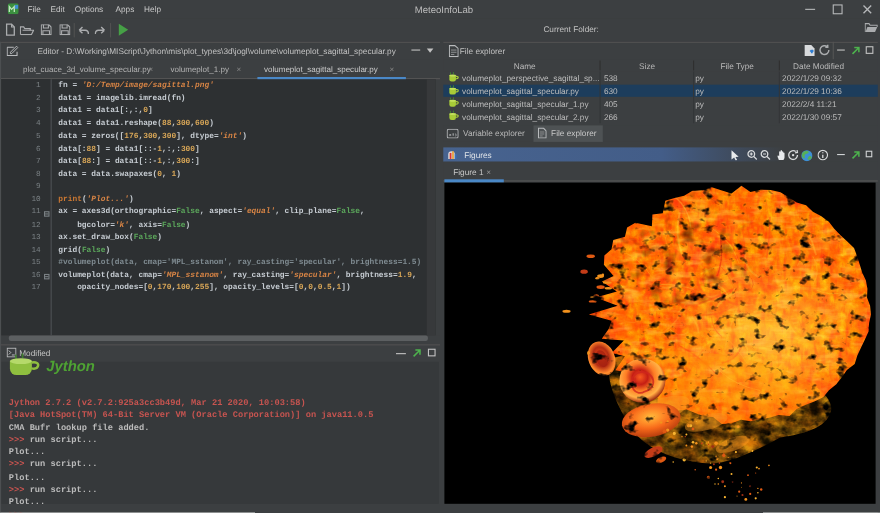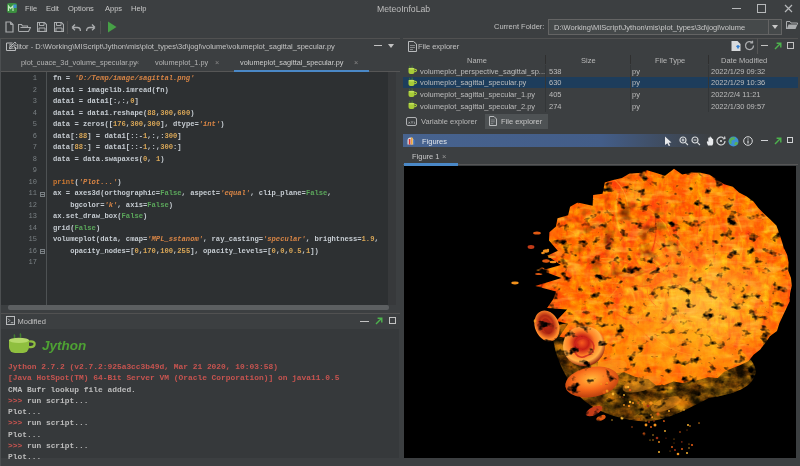--- a/index.html
+++ b/index.html
@@ -67,38 +67,33 @@
       </svg>
     <svg class="abs" style="left:86px;top:6px" width="10" height="9" viewBox="0 0 10 9">
         <path d="M9 4.5 6 1.5M9 4.5 6 7.2M8.8 4.5H3.6c-2 0-3 1.3-3 3.5" fill="none" stroke="#aaacae" stroke-width="1.3"></path>
       </svg>
     <div class="abs" style="left:100px;top:4px;width:1px;height:13px;background:#515151"></div>
     <svg class="abs" style="left:107px;top:4px" width="10" height="12" viewBox="0 0 10 12">
         <path d="M1 0.5 9.5 6 1 11.5z" fill="#46a046"></path>
       </svg>
   </div>
   <div class="ui abs" style="left:494px;top:22px">Current Folder:</div>
-  <div class="abs" style="left:548px;top:18.5px;width:234px;height:16px;background:#45494a;border:1px solid #646464;box-sizing:border-box">
-    <div class="abs" style="left:5px;top:3.5px;font-size:7.5px;color:#c8c8c8;white-space:nowrap">D:\Working\MIScript\Jython\mis\plot_types\3d\jogl\volume</div>
-    <div class="abs" style="right:12px;top:0;width:1px;height:14px;background:#646464"></div>
-    <div class="abs" style="right:3px;top:5px;width:0;height:0;border-left:3px solid transparent;border-right:3px solid transparent;border-top:4px solid #c8c8c8"></div>
-  </div>
   <div class="abs" style="left:786px;top:20px">
       <svg width="12" height="10" viewBox="0 0 12 10">
         <path d="M0.5 9V1.5h3.5l1 1.5h6.5v1.5" fill="none" stroke="#aaacae"></path>
         <path d="M2.5 4.5h9l-2 4.5H0.8z" fill="#aaacae"></path>
       </svg>
     </div>
 
   <div class="abs" style="left:0;top:38px;width:400px;height:16px;background:#3c3f41;border-top:1px solid #515151;box-sizing:border-box"></div>
   <svg class="abs" style="left:6px;top:41px" width="11" height="10" viewBox="0 0 11 10">
       <path d="M0.5 2h6M0.5 2v7.5h9V6" fill="none" stroke="#b9bbbd"></path>
       <path d="M3.5 6.5 9 1l1.2 1.2-5.5 5.5H3.5z" fill="none" stroke="#b9bbbd" stroke-width="0.9"></path>
     </svg>
-  <span class="abs ui" style="left:9px;top:42px;white-space:nowrap">Editor - D:\Working\MIScript\Jython\mis\plot_types\3d\jogl\volume\volumeplot_sagittal_specular.py</span>
+  <span class="abs ui" style="left:34px;top:42px;white-space:nowrap">Editor - D:\Working\MIScript\Jython\mis\plot_types\3d\jogl\volume\volumeplot_sagittal_specular.py</span>
   <span class="abs" style="left:374px;top:45px;width:8px;height:1.3px;background:#c2c2c2"></span>
   <span class="abs" style="left:388px;top:44px;width:0;height:0;border-left:3.5px solid transparent;border-right:3.5px solid transparent;border-top:4.5px solid #c2c2c2"></span>
 
   <div class="abs" style="left:0;top:54px;width:400px;height:18px;background:#3c3f41"></div>
   <span class="edtab" style="left:21px;top:58px">plot_cuace_3d_volume_specular.py</span>
     <span class="edtab" style="left:135px;top:58px;color:#888">×</span>
   <span class="edtab" style="left:155px;top:58px">volumeplot_1.py</span>
     <span class="edtab" style="left:215px;top:58px;color:#888">×</span>
   <span class="edtab" style="left:240px;top:58px;color:#ccc">volumeplot_sagittal_specular.py</span>
     <span class="edtab" style="left:354px;top:58px;color:#888">×</span>
@@ -131,20 +126,21 @@
 data = zeros([<span class="num">176</span>,<span class="num">300</span>,<span class="num">300</span>], dtype=<span class="str">'int'</span>)
 data[:<span class="num">88</span>] = data1[::-<span class="num">1</span>,:,:<span class="num">300</span>]
 data[<span class="num">88</span>:] = data1[::-<span class="num">1</span>,:,<span class="num">300</span>:]
 data = data.swapaxes(<span class="num">0</span>, <span class="num">1</span>)
 
 <span class="kw">print</span>(<span class="str">'Plot...'</span>)
 ax = axes3d(orthographic=<span class="grn">False</span>, aspect=<span class="str">'equal'</span>, clip_plane=<span class="grn">False</span>,
     bgcolor=<span class="str">'k'</span>, axis=<span class="grn">False</span>)
 ax.set_draw_box(<span class="grn">False</span>)
 grid(<span class="grn">False</span>)
+<span class="cmt">#volumeplot(data, cmap='MPL_sstanom', ray_casting='specular', brightness=1.5)</span>
 volumeplot(data, cmap=<span class="str">'MPL_sstanom'</span>, ray_casting=<span class="str">'specular'</span>, brightness=<span class="num">1.9</span>,
     opacity_nodes=[<span class="num">0</span>,<span class="num">170</span>,<span class="num">100</span>,<span class="num">255</span>], opacity_levels=[<span class="num">0</span>,<span class="num">0</span>,<span class="num">0.5</span>,<span class="num">1</span>])</pre>
   <div class="abs" style="left:388px;top:72px;width:8px;height:233px;background:#37393b"></div>
   <span class="abs" style="left:40px;top:191.5px;width:5px;height:5px;border:1px solid #7a8084;box-sizing:border-box"></span>
   <span class="abs" style="left:41px;top:193.5px;width:3px;height:1px;background:#7a8084"></span>
   <span class="abs" style="left:40px;top:249px;width:5px;height:5px;border:1px solid #7a8084;box-sizing:border-box"></span>
   <span class="abs" style="left:41px;top:251px;width:3px;height:1px;background:#7a8084"></span>
 
   <div class="abs" style="left:0;top:305px;width:400px;height:5px;background:#3c3f41"></div>
   <div class="abs" style="left:8px;top:305px;width:381px;height:5px;background:#5c5f61;border-radius:2px"></div>
@@ -156,21 +152,21 @@
     </svg>
   <span class="abs ui" style="left:17.5px;top:317px">Modified</span>
   <span class="abs" style="left:360px;top:321px;width:9px;height:1px;background:#c2c2c2"></span>
   <span class="abs" style="left:375px;top:317px">
       <svg width="8" height="8" viewBox="0 0 8 8">
         <path d="M1 7L6.2 1.8M2.6 1.2h4.2v4.2" fill="none" stroke="#4db24d" stroke-width="1.4"></path>
       </svg>
     </span>
   <span class="abs" style="left:389px;top:317px;width:7px;height:7px;border:1px solid #c2c2c2;box-sizing:border-box"></span>
   <div class="abs" style="left:1px;top:329px;width:398px;height:129px;background:#36393b"></div>
-  <div class="abs" style="left:6px;top:332px">
+  <div class="abs" style="left:6px;top:320px">
       <svg width="90" height="26" viewBox="0 0 90 26">
   <path d="M8 2.5C9.5 4 7.5 5 9 6.5" stroke="#3f7d2f" stroke-width="1.6" fill="none"></path>
   <path d="M14 1.5C15.5 3 13.5 4 15 5.5" stroke="#3f7d2f" stroke-width="1.6" fill="none"></path>
   <path d="M3 8h20v7a6 6 0 0 1-6 6h-8a6 6 0 0 1-6-6z" fill="#8fbf3f"></path>
   <path d="M23 9.5c4-0.8 6.3 1 5.6 3.2-0.7 2.3-3.3 2.8-6 2.2" fill="none" stroke="#8fbf3f" stroke-width="2.2"></path>
   <ellipse cx="13" cy="8.3" rx="10" ry="2.6" fill="#b5d96a"></ellipse>
   <text x="36" y="17.5" font-family="Liberation Sans,sans-serif" font-style="italic" font-weight="bold" font-size="13.5" fill="#4ea233">Jython</text>
 </svg>
     </div>
   <pre class="abs" style="left:8px;top:361px;font-size:7.9px;line-height:11.3px;color:#bcbcbc;font-weight:bold"><span class="red">Jython 2.7.2 (v2.7.2:925a3cc3b49d, Mar 21 2020, 10:03:58)</span>
@@ -264,21 +260,21 @@
       <span class="abs" style="left:4px;top:0px">
         <svg width="11" height="10" viewBox="0 0 11 10">
           <path d="M2.3 0.8C3 1.6 2 2 2.8 2.8" stroke="#3f7d2f" stroke-width="1" fill="none"></path>
           <path d="M5 0.5C5.7 1.3 4.7 1.8 5.5 2.6" stroke="#3f7d2f" stroke-width="1" fill="none"></path>
           <path d="M1.5 3.5h6v3.5a2 2 0 0 1-2 2h-2a2 2 0 0 1-2-2z" fill="#a8cc38"></path>
           <path d="M7.5 4.5c1.5-0.3 2.3 0.4 2 1.2-0.3 0.9-1.2 1-2.2 0.8" fill="none" stroke="#a8cc38" stroke-width="1.1"></path>
           <ellipse cx="4.5" cy="3.6" rx="3" ry="0.9" fill="#c3e05c"></ellipse>
         </svg>
       </span>
       <span class="fxc" style="left:17px">volumeplot_sagittal_specular_2.py</span>
-      <span class="fxc" style="left:146px">274</span>
+      <span class="fxc" style="left:146px">266</span>
       <span class="fxc" style="left:229px">py</span>
       <span class="fxc" style="left:308px">2022/1/30 09:57</span>
     </div>
   <div class="abs" style="left:545px;top:65px;width:1px;height:47px;background:#333638"></div>
   <div class="abs" style="left:630px;top:65px;width:1px;height:47px;background:#333638"></div>
   <div class="abs" style="left:708px;top:65px;width:1px;height:47px;background:#333638"></div>
 
   <div class="abs" style="left:403px;top:114px;width:397px;height:15px;background:#3c3f41"></div>
   <span class="abs" style="left:406px;top:117px">
       <svg width="11" height="9" viewBox="0 0 11 9">

